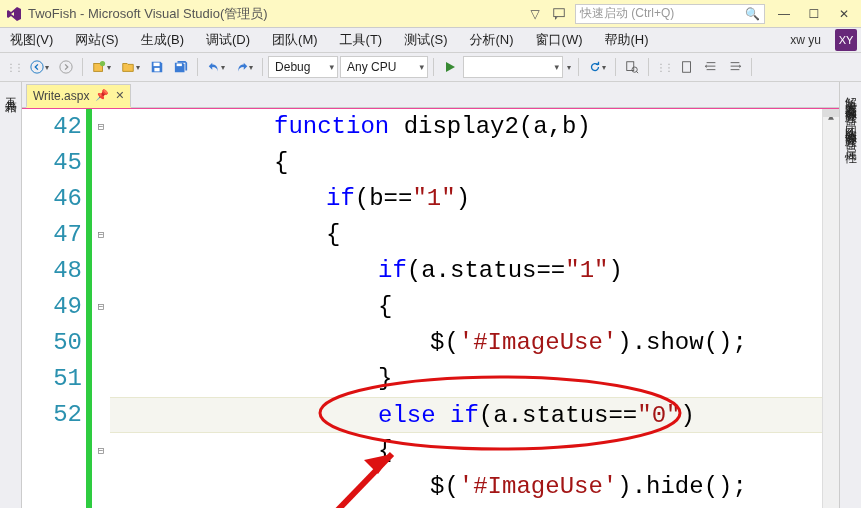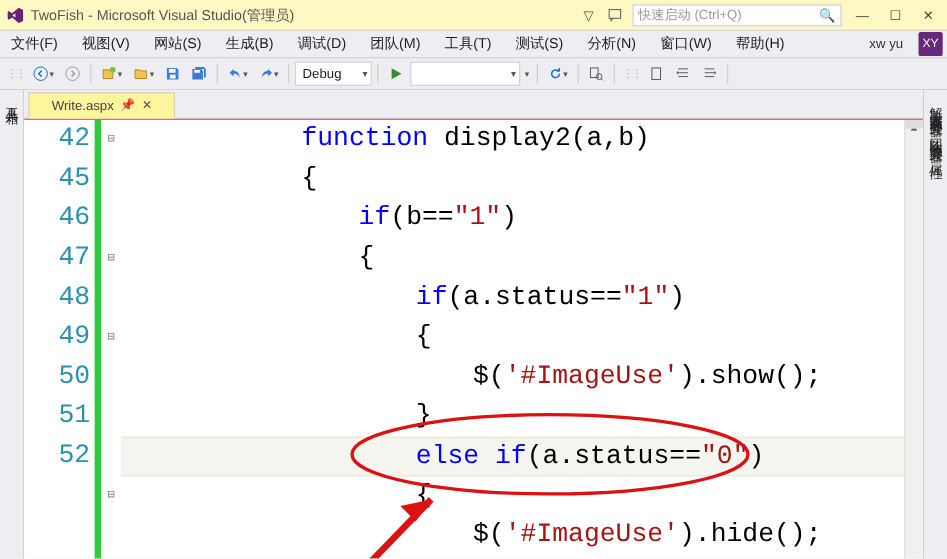--- a/index.html
+++ b/index.html
@@ -142,21 +142,21 @@
     border-bottom: 1px solid #ccc;
     padding-left: 4px;
   }
   .file-tab {
     height: 24px;
     background: #fff59d;
     border: 1px solid #ccc;
     border-bottom: 2px solid #fff59d;
     margin-bottom: -1px;
     display: inline-flex; align-items: center;
-    padding: 0 20px;
+    padding: 0 6px;
     font-size: 12px;
     color: #444;
     position: relative;
   }
   .file-tab .pin { color:#0e70c0; margin-left:6px; font-size:11px;}
   .file-tab .close { color:#555; margin-left:6px; font-size:11px; cursor:pointer;}
   .tab-strip-fill { flex:1; }
 
   .editor {
     flex: 1;
@@ -246,21 +246,20 @@
       <span>快速启动 (Ctrl+Q)</span>
       <span>🔍</span>
     </div>
     <span class="win-btn">—</span>
     <span class="win-btn">☐</span>
     <span class="win-btn">✕</span>
   </div>
 </div>
 
 <div class="menubar">
-  <span class="menu-item">文件(F)</span>
   <span class="menu-item">视图(V)</span>
   <span class="menu-item">网站(S)</span>
   <span class="menu-item">生成(B)</span>
   <span class="menu-item">调试(D)</span>
   <span class="menu-item">团队(M)</span>
   <span class="menu-item">工具(T)</span>
   <span class="menu-item">测试(S)</span>
   <span class="menu-item">分析(N)</span>
   <span class="menu-item">窗口(W)</span>
   <span class="menu-item">帮助(H)</span>
@@ -321,20 +320,23 @@
   </span>
   <span class="tbtn">
     <svg width="14" height="14" viewBox="0 0 16 16">
         <path d="M10 3l4 4-4 4V8c-4 0-6 2-6 5-1-6 3-8 6-8V3z" fill="#3a7bd5"></path>
       </svg>
     <span style="font-size:8px;color:#555;">▾</span>
   </span>
   <span class="sep"></span>
   <span class="combo">
       <span>Debug</span>
+    </span>
+  <span class="combo" style="min-width:88px">
+      <span>Any CPU</span>
     </span>
   <span class="sep"></span>
   <span class="tbtn play-icon">
     <svg width="12" height="12" viewBox="0 0 12 12">
         <path d="M2 1l9 5-9 5z" fill="#388a34"></path>
       </svg>
   </span>
   <span class="combo" style="min-width:100px;color:#aaa">
       <span>  </span>
     </span>

